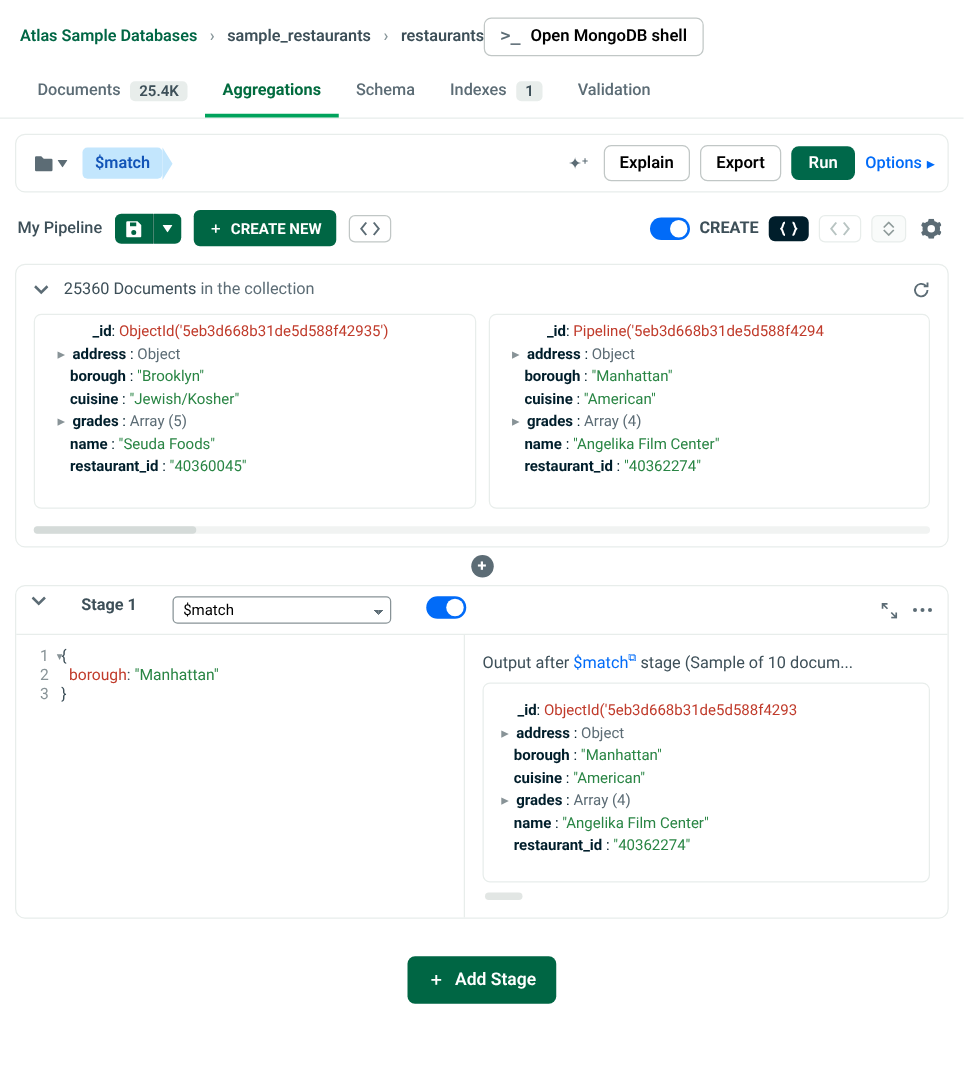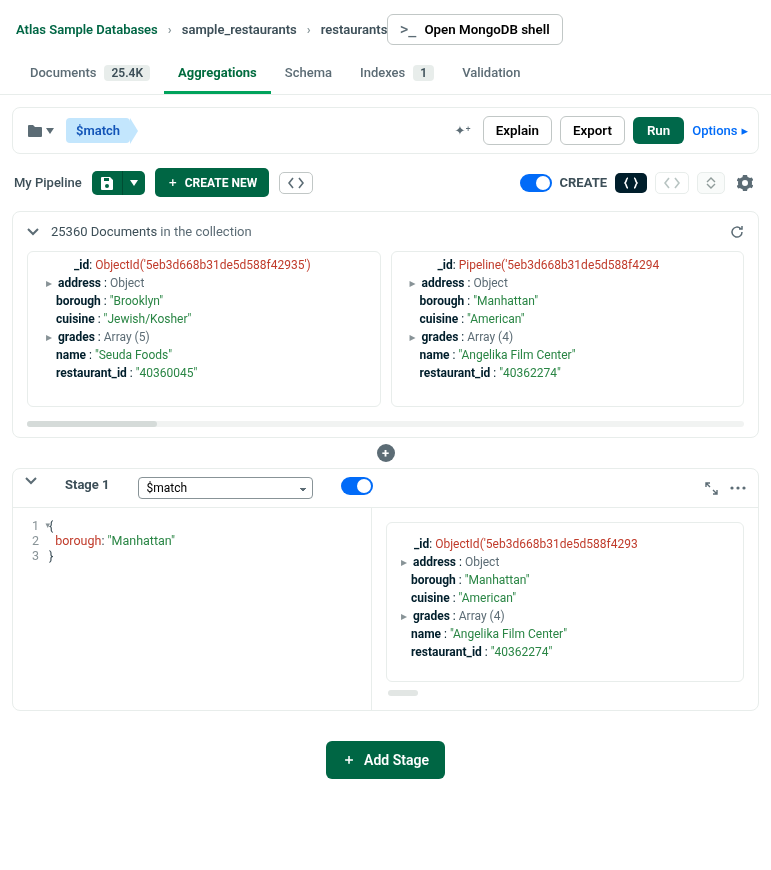--- a/index.html
+++ b/index.html
@@ -298,20 +298,23 @@
       <div class="editor-line">
           <span class="gutter">2</span>
           <span class="code">  <span class="tok-key">borough</span><span>: </span><span class="tok-str">"Manhattan"</span></span>
         </div>
       <div class="editor-line">
           <span class="gutter">3</span>
           <span class="code"><span class="tok-brace">}</span></span>
         </div>
     </div>
     <div class="output-pane">
+      <div class="output-header">
+        <span>Output after </span><span class="match-link"><span>$match</span><span class="ext-link-icon">⧉</span></span><span>  stage (Sample of 10 docum...</span>
+      </div>
       <div class="output-card">
         <div class="doc-line"><span style="margin-left:13px"><span class="k">_id</span><span class="colon">: </span><span class="oid">ObjectId('5eb3d668b31de5d588f4293</span></span></div>
         <div class="doc-line"><span class="caret">▸</span><span class="k">address</span><span class="colon"> : </span><span class="typ">Object</span></div>
         <div class="doc-line"><span class="spacer"></span><span class="k">borough</span><span class="colon"> : </span><span class="str">"Manhattan"</span></div>
         <div class="doc-line"><span class="spacer"></span><span class="k">cuisine</span><span class="colon"> : </span><span class="str">"American"</span></div>
         <div class="doc-line"><span class="caret">▸</span><span class="k">grades</span><span class="colon"> : </span><span class="typ">Array (4)</span></div>
         <div class="doc-line"><span class="spacer"></span><span class="k">name</span><span class="colon"> : </span><span class="str">"Angelika Film Center"</span></div>
         <div class="doc-line"><span class="spacer"></span><span class="k">restaurant_id</span><span class="colon"> : </span><span class="str">"40362274"</span></div>
       </div>
       <div class="mini-scroll"></div>

